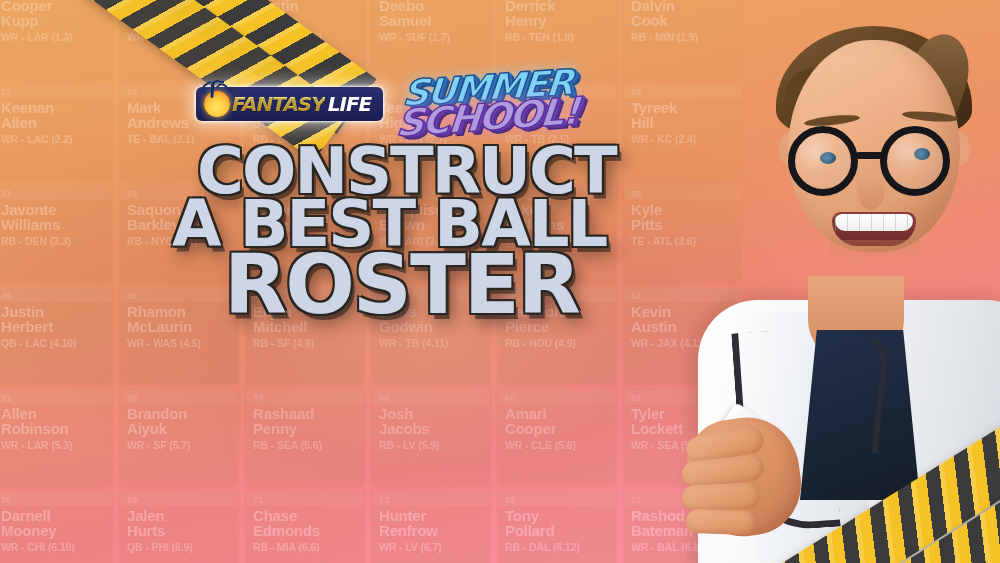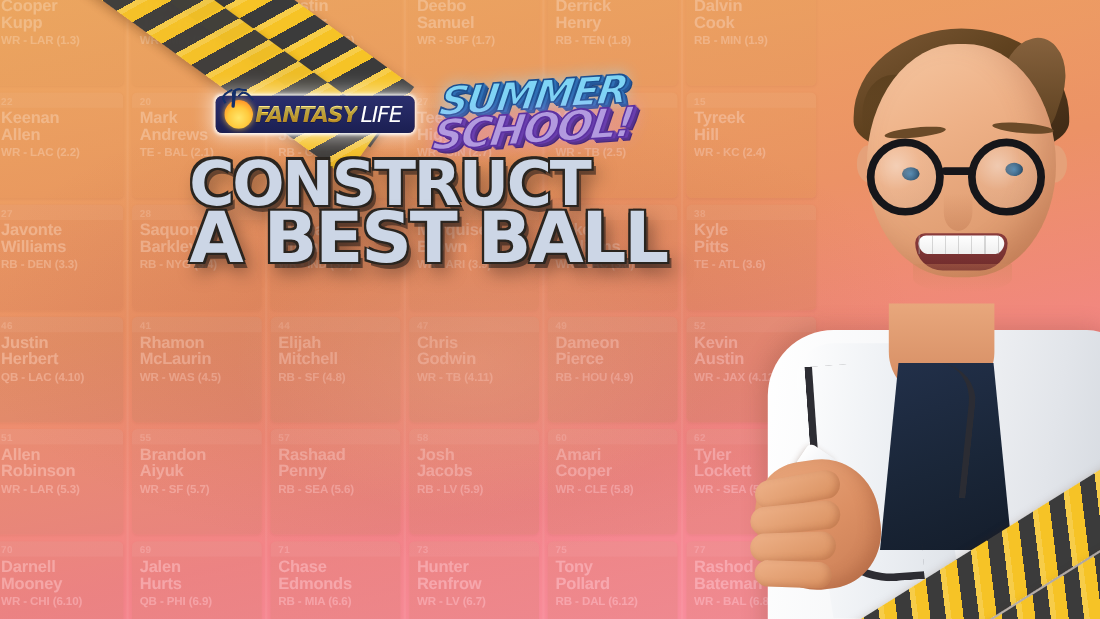--- a/index.html
+++ b/index.html
@@ -92,21 +92,21 @@
     border-radius:60% 0 60% 0; border-right:none; border-bottom:none; }
   #fl-word { display:flex; align-items:baseline; }
   #fl-fantasy {
     font-family:"DejaVu Sans", sans-serif; font-size:20px; font-weight:700;
     font-style:italic; letter-spacing:-1px;
     background:linear-gradient(180deg,#fff6b0 0%,#ffd84a 45%,#f0a724 100%);
     -webkit-background-clip:text; background-clip:text; color:transparent;
     text-shadow:0 1px 0 rgba(0,0,0,.25);
   }
   #fl-life {
-    font-family:"DejaVu Sans", sans-serif; font-size:20px; font-weight:400;
+    font-family:"DejaVu Sans", sans-serif; font-size:20px; font-weight:700;
     font-style:italic; letter-spacing:-1px; color:#ffffff; margin-left:3px;
   }
 
   #ss-logo { position:relative; width:190px; height:72px; }
   .ss-line {
     position:absolute; font-family:"DejaVu Sans", sans-serif; font-weight:700; font-style:italic;
     letter-spacing:-2px; line-height:1;
   }
   #ss-1 {
     left:6px; top:2px; font-size:36px;
@@ -141,21 +141,21 @@
   }
   #headline .ln {
     display:block; white-space:nowrap;
     text-shadow:
       -2px -2px 0 #2a2520, 2px -2px 0 #2a2520, -2px 2px 0 #2a2520, 2px 2px 0 #2a2520,
       0 0 2px #2a2520,
       4px 6px 0 rgba(40,30,25,.58),
       6px 9px 16px rgba(40,25,20,.55);
   }
   #h1 { font-size:88px; }
-  #h2 { font-size:56px; margin-top:-4px; }
+  #h2 { font-size:64px; margin-top:-4px;margin-left:25px; }
   #h3 { font-size:64px; margin-top:-2px; }
   #h4 { font-size:82px; margin-top:-2px; margin-left:52px; }
 
   
   #person { position:absolute; right:-10px; top:0px; width:330px; height:563px; }
 
   .pbody {
     position:absolute; left:18px; top:300px; width:330px; height:300px;
     background:linear-gradient(100deg,#ffffff 0%,#f4f5f7 42%,#e2e5ea 72%,#ced3da 100%);
     border-radius:60px 40px 0 0;
@@ -670,15 +670,16 @@
     <div id="ss-logo">
       <span class="ss-line" id="ss-1">SUMMER</span>
       <span class="ss-line" id="ss-2">SCHOOL!</span>
     </div>
 
   </div>
 
   <div id="headline">
     <span class="ln" id="h2">CONSTRUCT</span>
     <span class="ln" id="h3">A BEST BALL</span>
+    <span class="ln" id="h4">ROSTER</span>
   </div>
 
 </div>
 
 </body></html>

